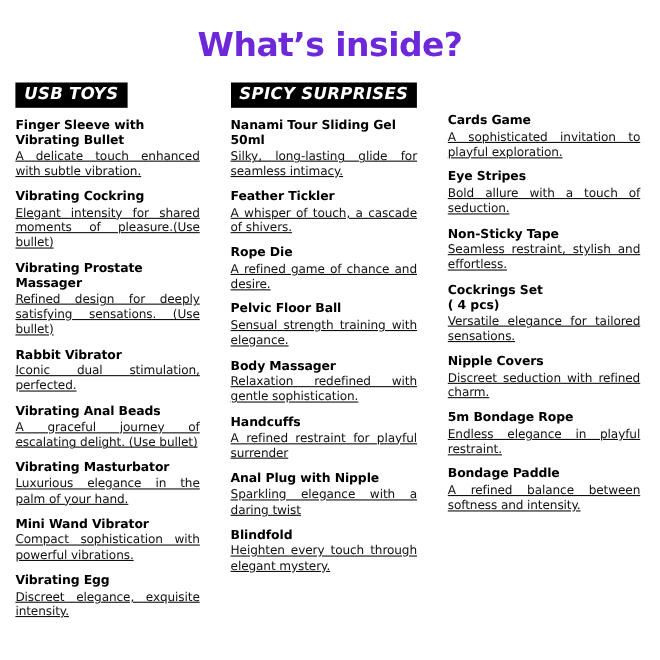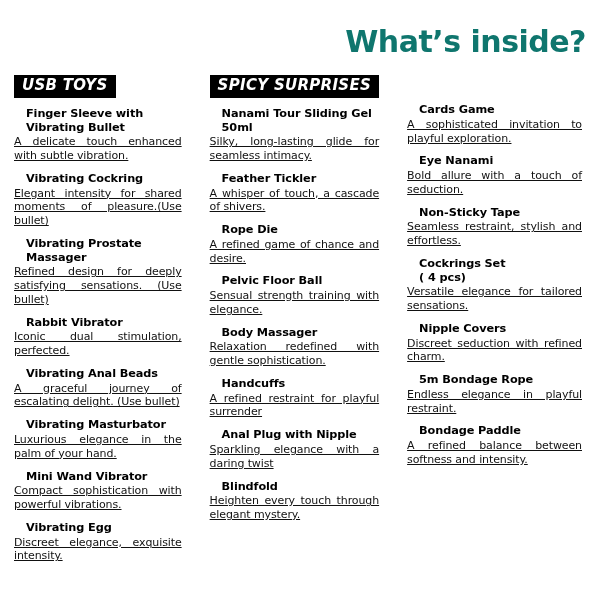--- a/index.html
+++ b/index.html
@@ -15,27 +15,27 @@
     overflow: hidden;
   }
   .page {
     width: 600px;
     height: 600px;
     box-sizing: border-box;
     padding: 18px 14px 8px 14px;
     position: relative;
   }
   .title {
-    text-align: right;
+    text-align: center;
     font-family: "DejaVu Sans", sans-serif;
     font-weight: bold;
     font-size: 30px;
     letter-spacing: -0.5px;
     margin: 6px 0 16px 0;
-    color: #0f766e;
+    color: #6d28d9;
   }
   .columns {
     display: flex;
     flex-direction: row;
     align-items: flex-start;
     gap: 16px;
   }
   .col {
     box-sizing: border-box;
   }
@@ -61,21 +61,20 @@
   }
   .item {
     margin-bottom: 9px;
   }
   .item-name {
     font-weight: bold;
     font-size: 11.3px;
     line-height: 1.22;
     color: #000;
     letter-spacing: -0.1px;
-    margin-left: 12px;
   }
   .item-desc {
     font-size: 11px;
     line-height: 1.25;
     color: #111;
     text-align: justify;
     margin-top: 1px;
     letter-spacing: -0.1px;
     text-decoration: underline;
   }
@@ -164,21 +163,21 @@
     </div>
 
     <div class="col col-3">
       <div class="head-spacer"></div>
 
       <div class="item">
         <div class="item-name">Cards Game</div>
         <div class="item-desc">A sophisticated invitation to playful exploration.</div>
       </div>
       <div class="item">
-        <div class="item-name">Eye Nanami</div>
+        <div class="item-name">Eye Stripes</div>
         <div class="item-desc">Bold allure with a touch of seduction.</div>
       </div>
       <div class="item">
         <div class="item-name">Non-Sticky Tape</div>
         <div class="item-desc">Seamless restraint, stylish and effortless.</div>
       </div>
       <div class="item">
         <div class="item-name" style="white-space: pre-line;">Cockrings Set
 ( 4 pcs)</div>
         <div class="item-desc">Versatile elegance for tailored sensations.</div>

